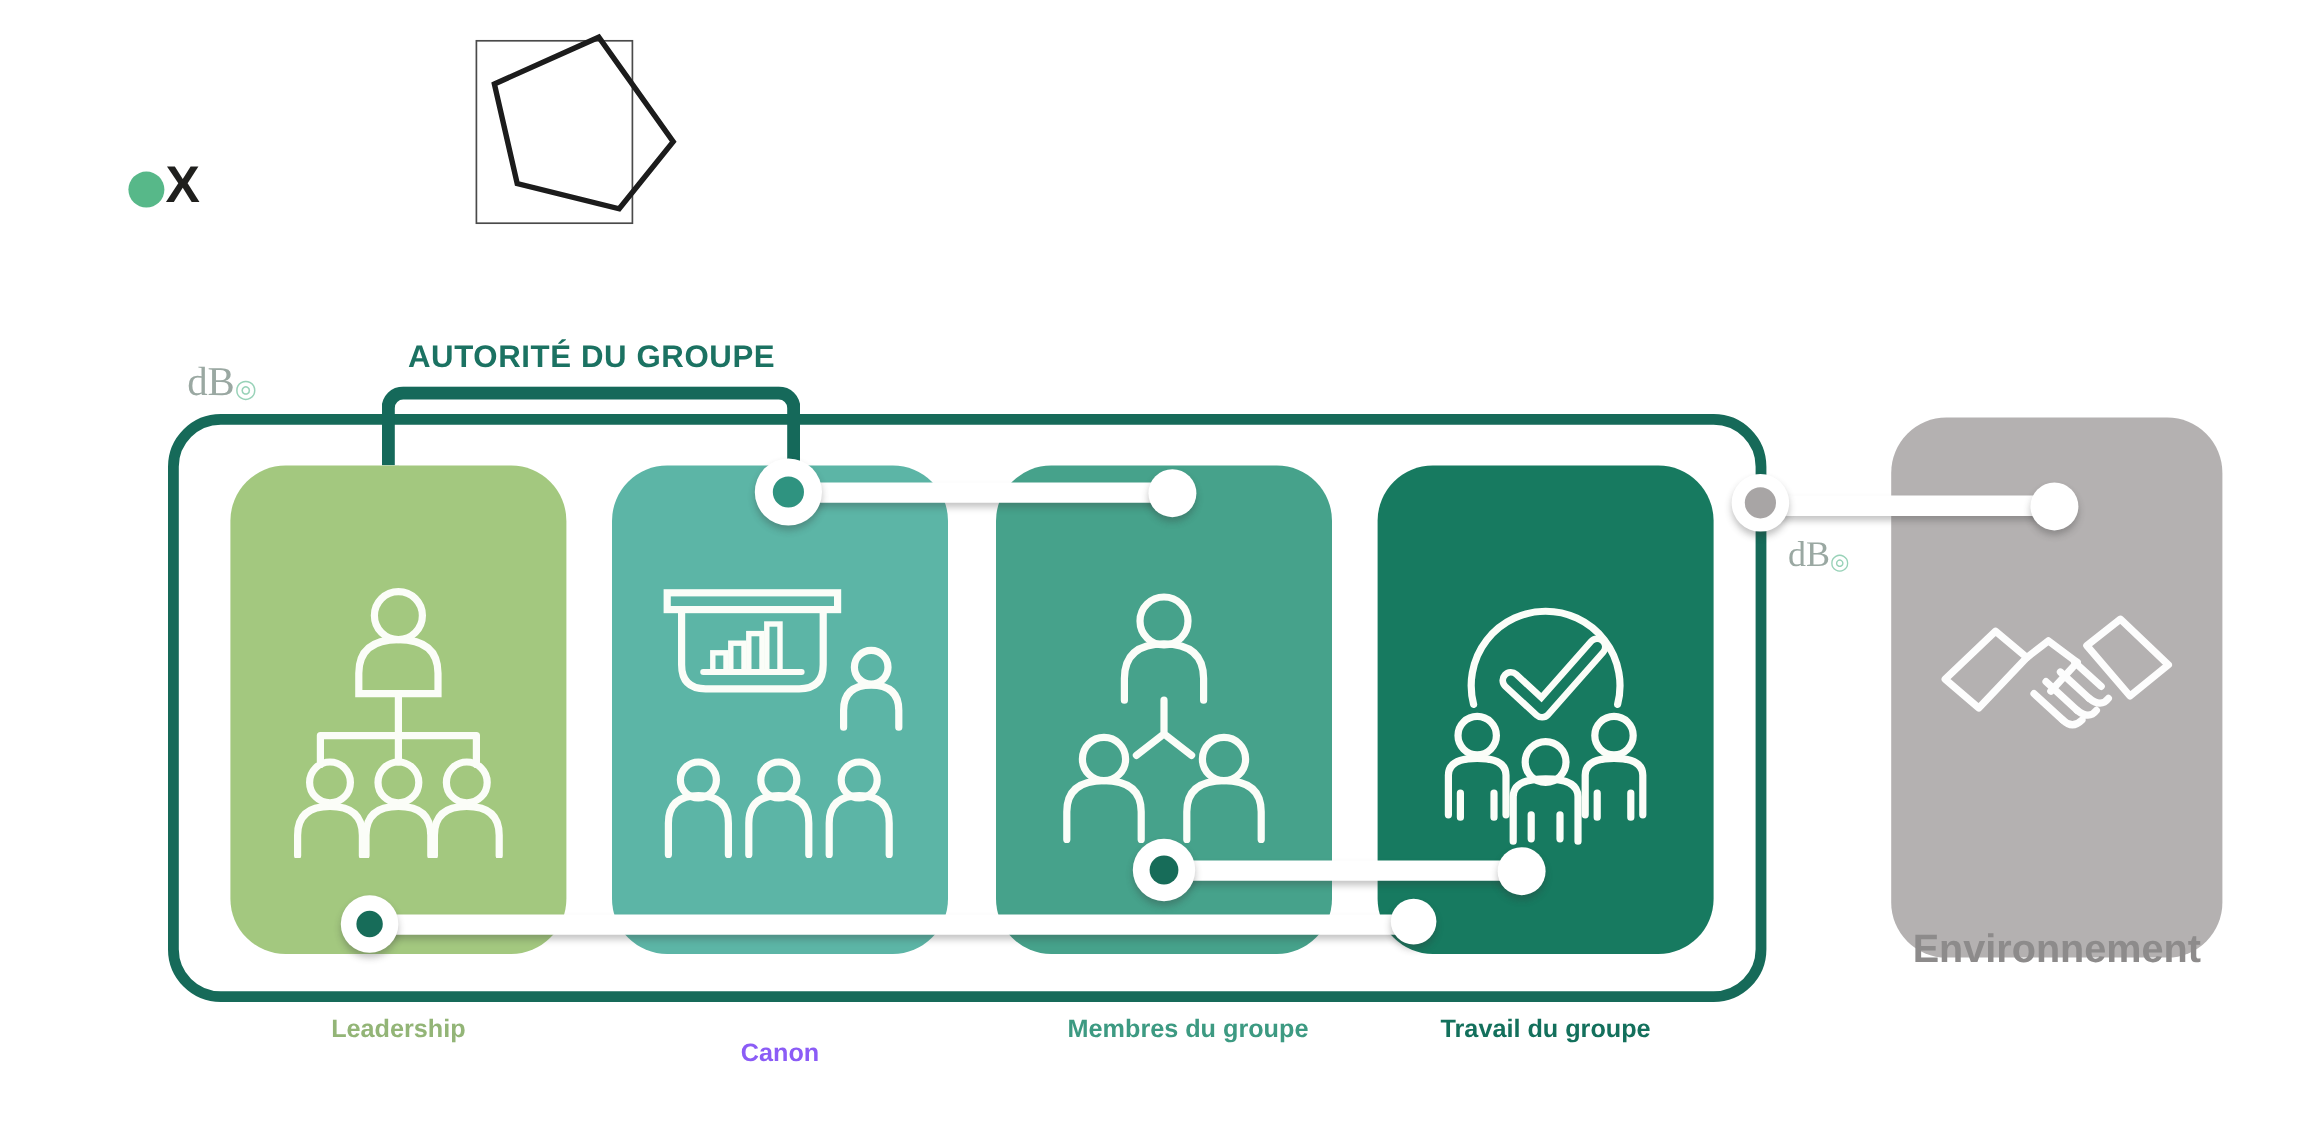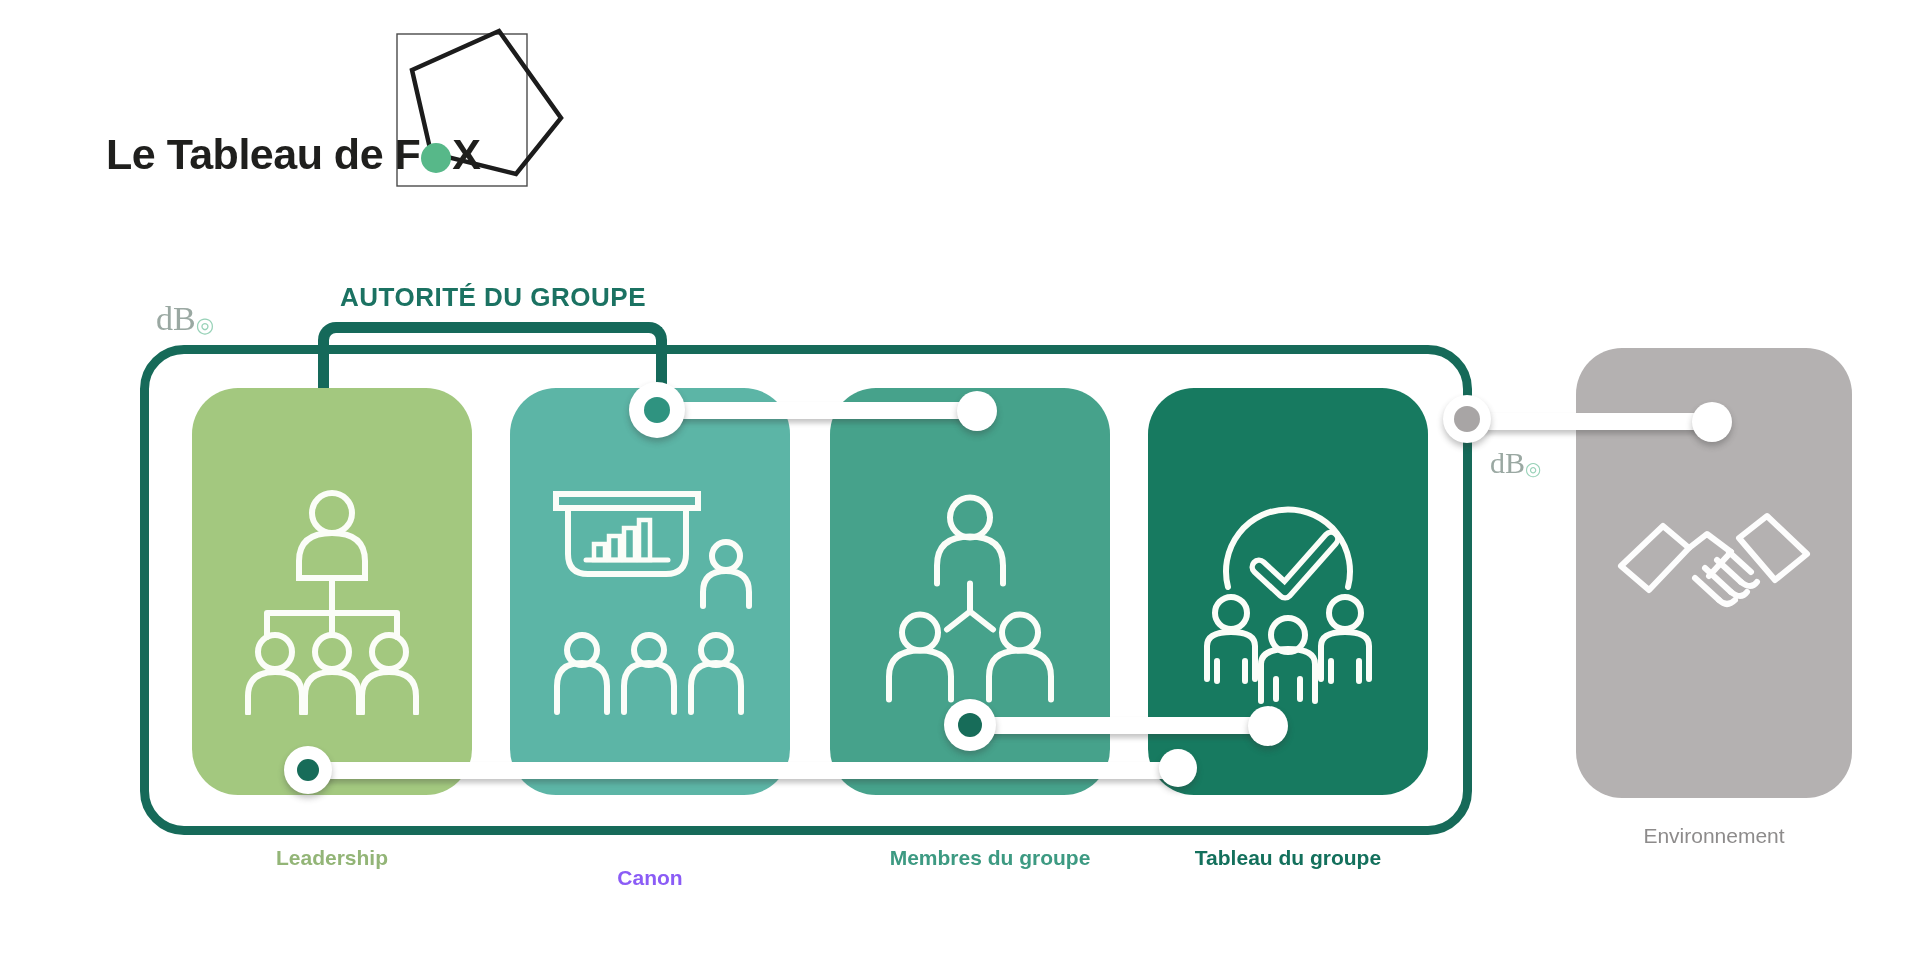--- a/index.html
+++ b/index.html
@@ -32,42 +32,41 @@
 
   
   .card{top:388px;width:280px;height:407px;border-radius:46px;z-index:4;}
   .card-1{left:192px;} .card-2{left:510px;} .card-3{left:830px;} .card-4{left:1148px;}
   .card-env{left:1576px;top:348px;width:276px;height:450px;border-radius:46px;z-index:4;}
   .icon-wrap{position:absolute;left:50%;top:52%;transform:translate(-50%,-50%);}
 
   
   .card-label{top:846px;width:320px;text-align:center;font-size:21px;font-weight:bold;z-index:4;}
   .label-1{left:172px;} .label-2{left:490px;} .label-3{left:830px;} .label-4{left:1128px;}
-  .label-env{left:1554px;top:824px;width:320px;text-align:center;font-size:21px;
-      font-weight:normal;z-index:4;}
+  .label-env{left:1554px;top:772px;width:320px;text-align:center;font-size:33px;
+      font-weight:bold;z-index:4;}
 
   
   .bar{height:17px;background:#ffffff;border-radius:9px;z-index:6;
        box-shadow:0 4px 5px rgba(50,50,50,0.28);}
   .node{border-radius:50%;background:#ffffff;z-index:6;
        box-shadow:0 4px 6px rgba(50,50,50,0.3);display:flex;
        align-items:center;justify-content:center;}
   .node .dot{border-radius:50%;}
   svg{display:block;}
 </style>
 </head>
 <body>
 
 <svg class="abs logo-svg" width="200" height="175" viewBox="0 0 200 175">
   <rect x="19" y="14" width="130" height="152" fill="none" stroke="#4a4a4a" stroke-width="1.4"></rect>
   <polygon points="34,50 121,11 183,98 138,154 53,133" fill="none" stroke="#1c1c1c" stroke-width="4.5"></polygon>
 </svg>
 
 <div class="abs title">
-  <span>Le Tableau de F</span>
     <span class="o-dot" style="background: rgb(87, 184, 137);"></span>
     <span>X</span>
 </div>
 
 <div class="abs db db1"><span>dB</span><span class="mark">◎</span></div>
 <div class="abs db db2"><span>dB</span><span class="mark">◎</span></div>
 
 <div class="abs authority-label">AUTORITÉ DU GROUPE</div>
 <div class="abs bracket"></div>
 
@@ -177,14 +176,14 @@
 
 <div class="abs bar" style="left:1465px;top:413px;width:247px;"></div>
 <div class="abs node" style="left:1443px;top:395px;width:48px;height:48px;">
   <div class="dot" style="width: 26px; height: 26px; background: rgb(168, 165, 165);"></div>
 </div>
 <div class="abs node" style="left:1692px;top:402px;width:40px;height:40px;"></div>
 
 <div class="abs card-label label-1" style="color: rgb(147, 181, 119);">Leadership</div>
 <div class="abs card-label label-2" style="color: #8b5cf6; margin-top: 20px;">Canon</div>
 <div class="abs card-label label-3" style="color: rgb(61, 154, 130);">Membres du groupe</div>
-<div class="abs card-label label-4" style="color: rgb(19, 112, 92);">Tableau du groupe</div>
+<div class="abs card-label label-4" style="color: rgb(19, 112, 92);">Travail du groupe</div>
 <div class="abs label-env" style="color: rgb(141, 139, 139);">Environnement</div>
 
 </body></html>

